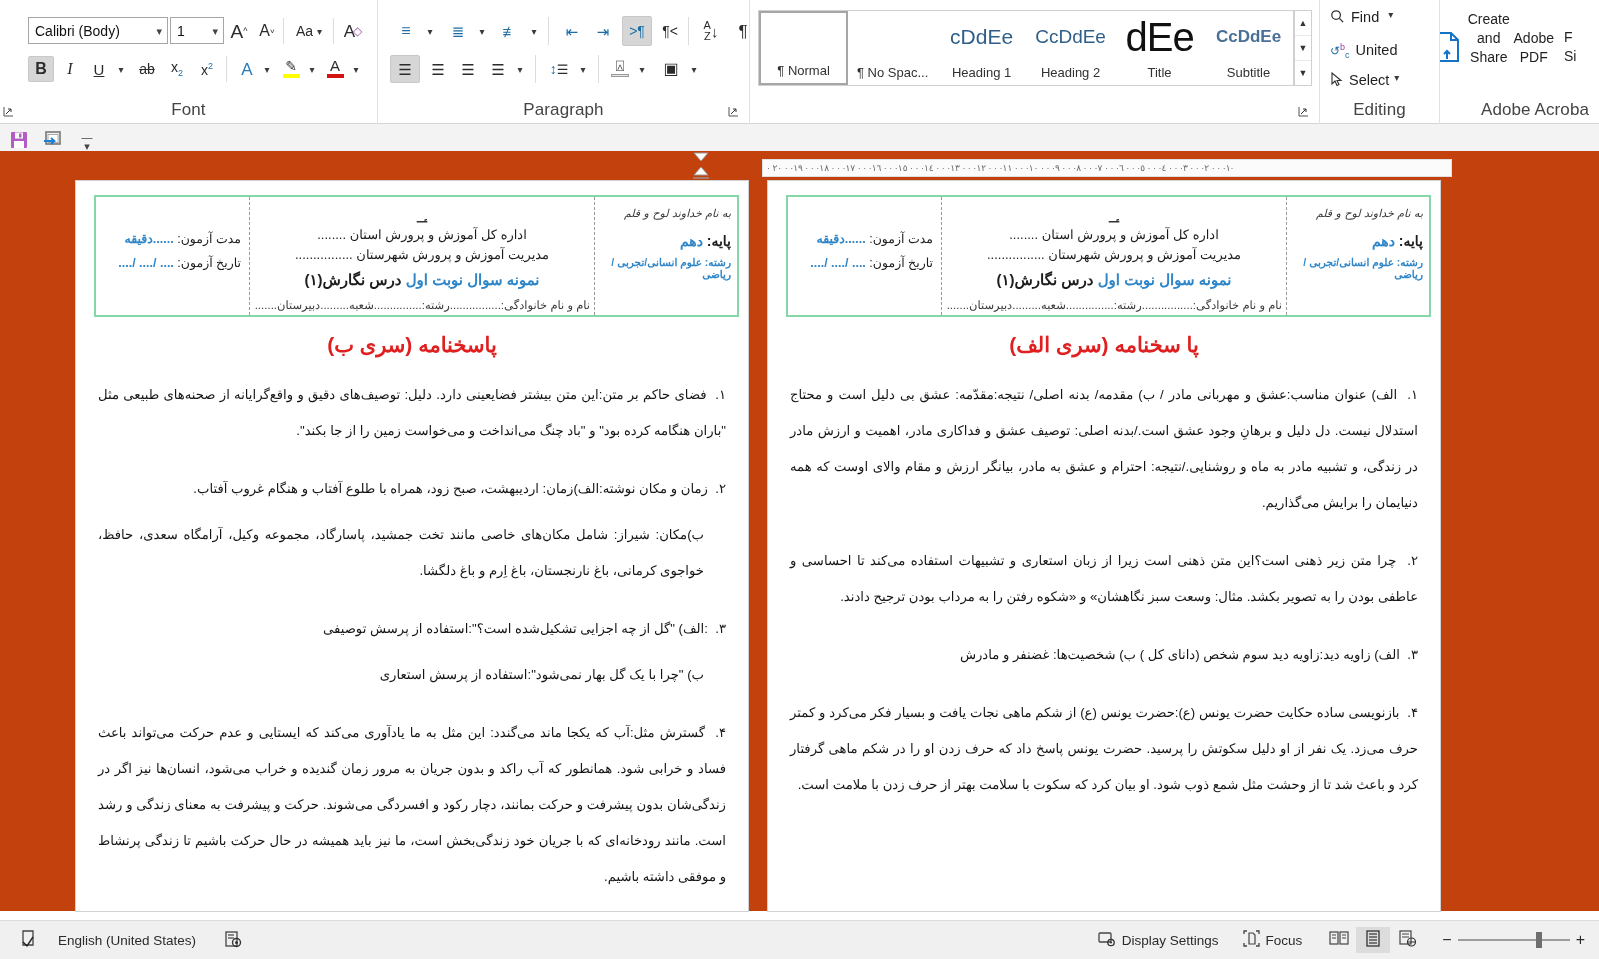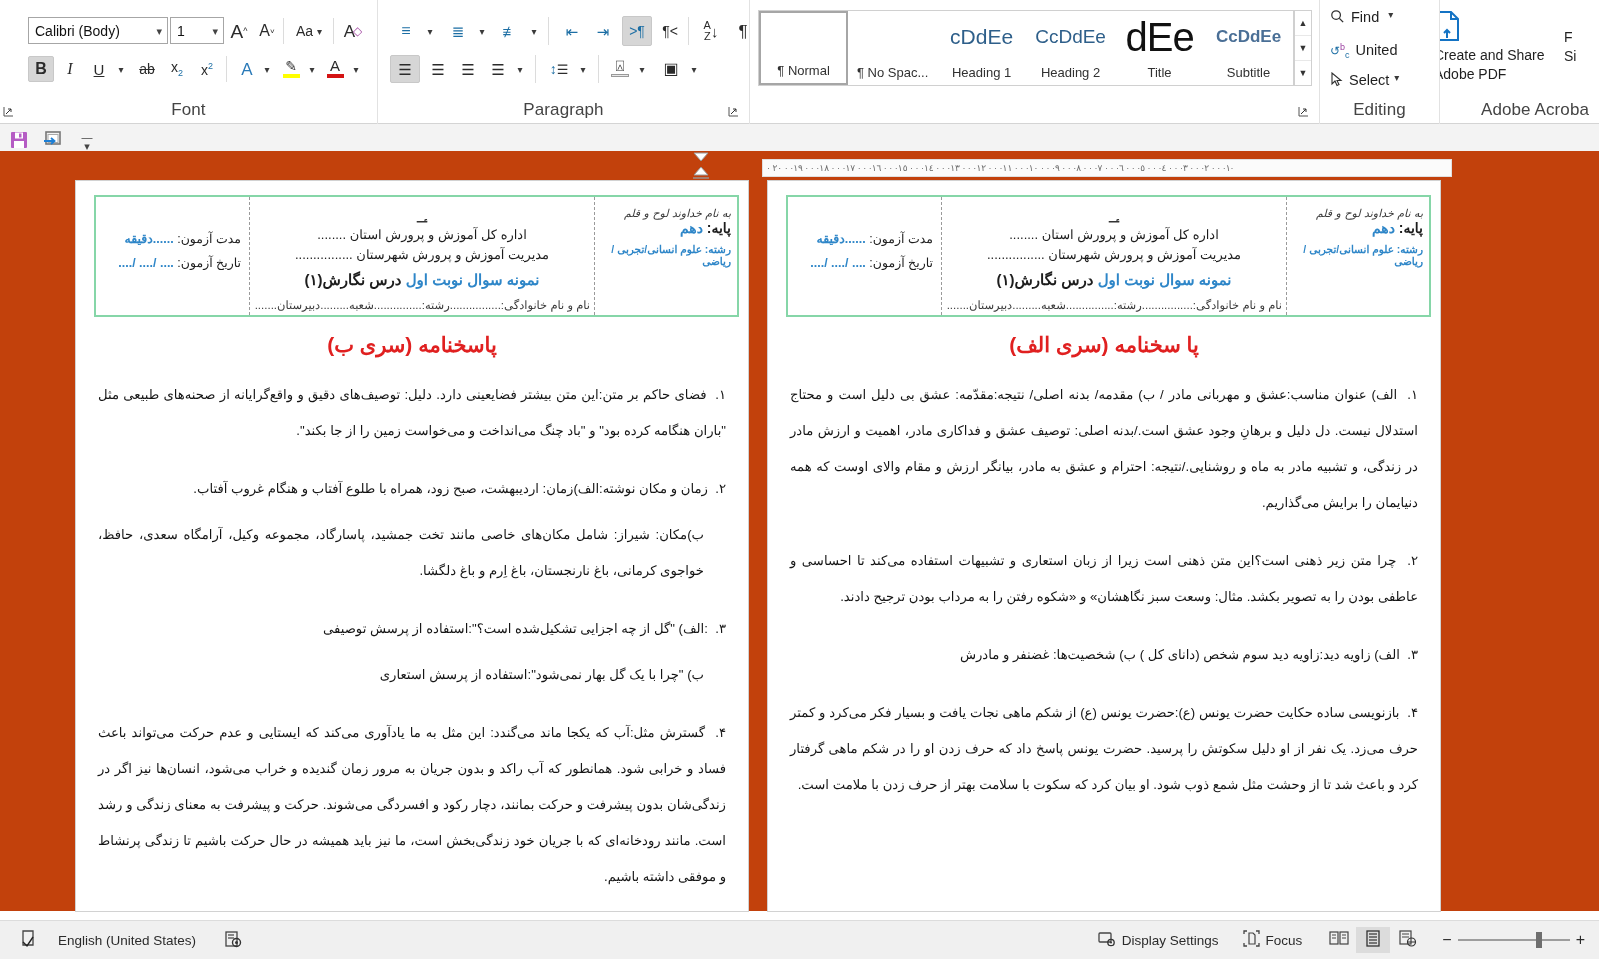--- a/index.html
+++ b/index.html
@@ -85,21 +85,21 @@
   .ss-btn:last-child { border-bottom:none; }
 
   
   .edit-row {
     position:absolute; display:flex; cursor:pointer;
     font-size:14.5px; color:#1f1f1f; padding:2px 4px; border-radius:2px;
   }
 
   
   #acrobat-btn {
-    position:absolute; display:flex; flex-direction:column; align-items:flex-start;
+    position:absolute; display:flex; flex-direction:row; align-items:flex-end;
     cursor:pointer; width:120px;
   }
   #acrobat-btn .lbl { font-size:14px; color:#1f1f1f; text-align:center; line-height:19px; }
 
   
   #qat {
     position:absolute; left:0; top:124px; width:1599px; height:36px;
     background:#f3f3f3; border-bottom:1px solid #e0e0e0;
   }
   .qat-btn { position:absolute; top:6px; width:26px; height:24px;
@@ -148,21 +148,21 @@
     border-left:1px dashed #9a9a9a;
     text-align:center; padding-top:6px;
   }
   .exam-col-left {
     position:absolute; right:488px; top:0; width:157px; height:100%;
     padding:30px 8px 0 6px;
     text-align:right;
   }
   .bismillah {
     font-family:"DejaVu Serif", serif; font-size:11px; color:#3b3b3b;
-    font-style:italic; margin-top:2px;
+    font-style:italic; margin-bottom:13px; margin-top:2px;
   }
   .paye { font-size:14px; color:#1d1d1d; font-weight:bold; }
   .paye b { color:#2e86c8; }
   .reshte { font-size:10.5px; color:#2e86c8; margin-top:7px; font-weight:bold; }
   .emblem { font-size:20px; color:#333; line-height:1; margin-bottom:2px; }
   .org-line { font-size:13px; color:#1d1d1d; line-height:20px; }
   .exam-title { font-size:15px; font-weight:bold; color:#2e86c8; margin-top:6px; }
   .exam-title .blue2 { color:#2e86c8; }
   .namefield {
     position:absolute; bottom:3px; right:4px; left:4px;

